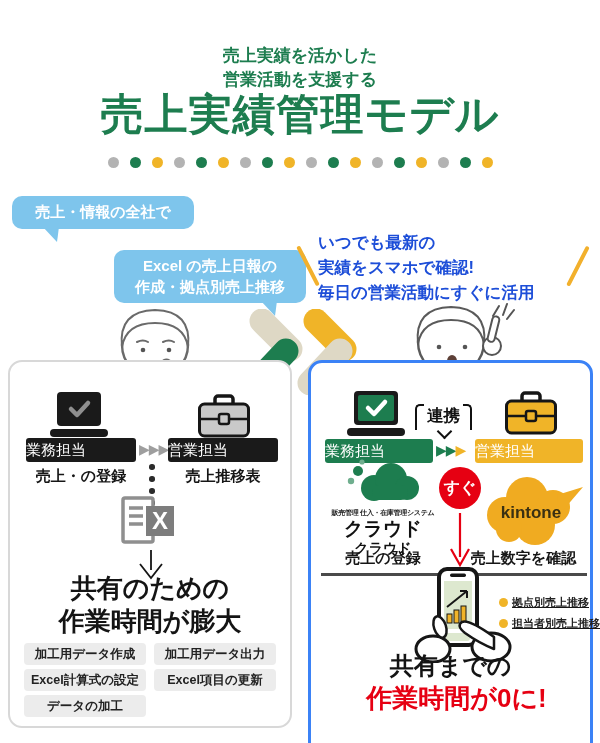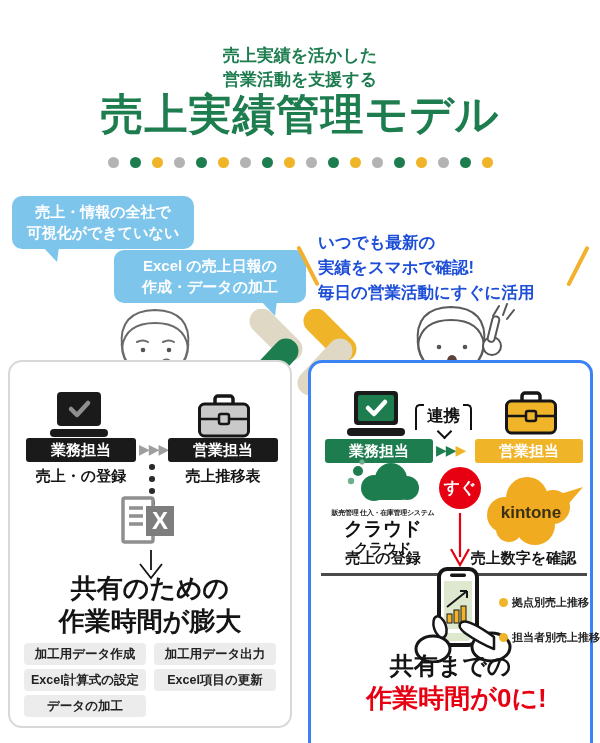--- a/index.html
+++ b/index.html
@@ -34,22 +34,22 @@
            color:#1d4ed8;font-weight:800;font-size:16.5px;line-height:1.52;}
   .slash{position:absolute;width:3.5px;height:44px;background:#f2b02c;border-radius:2px;}
   .slash-left{left:306px;top:244px;transform:rotate(-27deg);}
   .slash-right{left:576px;top:244px;transform:rotate(27deg);}
 
   
   .panel{position:absolute;background:#fff;border-radius:14px;box-sizing:border-box;}
   .panel-before{left:8px;top:360px;width:284px;height:368px;border:2px solid #d8d8d8;}
   .panel-after{left:308px;top:360px;width:285px;height:450px;border:3px solid #3b82f6;}
 
-  .role-label{position:absolute;height:24px;line-height:24px;text-align:center;
-              color:#fff;font-size:15px;font-weight:700;border-radius:3px;}
+  .role-label{position:absolute;height:24px;line-height:24px;
+              color:#fff;font-size:15px;font-weight:400;border-radius:3px;}
   .role-label.black{background:#1a1a1a;}
   .role-label.green{background:#1d7d4f;}
   .role-label.yellow{background:#f0b428;}
   .tri-arrows{position:absolute;font-size:14px;letter-spacing:-1px;white-space:nowrap;}
   .tri-arrows span.g{color:#9e9e9e}.tri-arrows span.grn{color:#1d7d4f}.tri-arrows span.y{color:#f0b428}
   .role-task{position:absolute;text-align:center;font-size:15px;font-weight:800;color:#161616;}
   .vdots{position:absolute;display:flex;flex-direction:column;gap:6.5px;}
   .vdots i{width:5.5px;height:5.5px;border-radius:50%;background:#2b2b2b;}
 
   .headline{position:absolute;width:100%;text-align:center;font-weight:900;line-height:1.28;}
@@ -76,21 +76,21 @@
         text-align:center;}
 
   .logo-block{position:absolute;left:4px;top:94px;width:136px;text-align:center;}
   .logo-tagline{font-size:7px;font-weight:700;color:#222;letter-spacing:-0.3px;margin-top:1px;}
   .logo-name{font-size:19px;font-weight:900;color:#111;line-height:1.15;}
   .logo-sub{font-size:14px;font-weight:900;color:#111;}
 
   .task-title{position:absolute;text-align:center;font-size:15px;font-weight:800;color:#161616;}
   .uline{position:absolute;height:2.5px;background:#4a4a4a;}
 
-  .bullets{position:absolute;left:188px;top:232px;display:flex;flex-direction:column;gap:20px;}
+  .bullets{position:absolute;left:188px;top:232px;display:flex;flex-direction:column;gap:6px;text-decoration:underline;}
   .bullets .row{display:flex;align-items:center;gap:4px;}
   .bullets .bdot{width:9px;height:9px;border-radius:50%;background:#f0b428;flex:0 0 auto;}
   .bullets .btxt{font-size:11px;font-weight:700;color:#222;white-space:nowrap;}
 </style>
 </head>
 <body>
 
 <div id="canvas">
 
   <div class="tagline">
@@ -115,25 +115,24 @@
     <span class="dot c0"></span>
       <span class="dot c1"></span>
       <span class="dot c2"></span>
     <span class="dot c0"></span>
       <span class="dot c1"></span>
       <span class="dot c2"></span>
   </div>
 
   <div class="bubble bubble1">
     <div>売上・情報の全社で</div>
-    <div>可視化ができていない</div>
   </div>
   <div class="bubble bubble2">
     <div>Excel の売上日報の</div>
-    <div>作成・データの加工</div>
+    <div>作成・拠点別売上推移</div>
   </div>
 
   <div class="slash slash-left"></div>
   <div class="benefit">
     <div>いつでも最新の</div>
     <div>実績をスマホで確認!</div>
     <div>毎日の営業活動にすぐに活用</div>
   </div>
   <div class="slash slash-right"></div>
 

